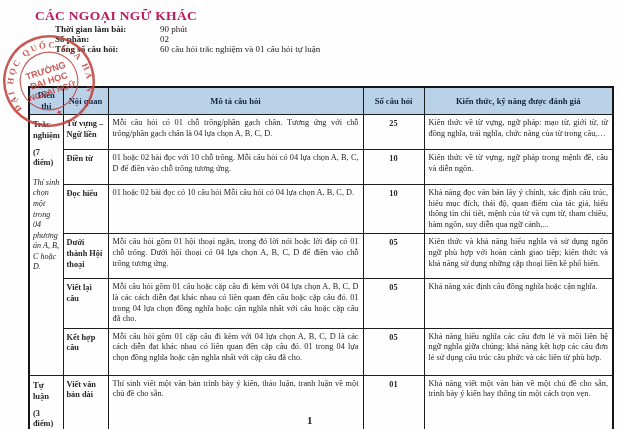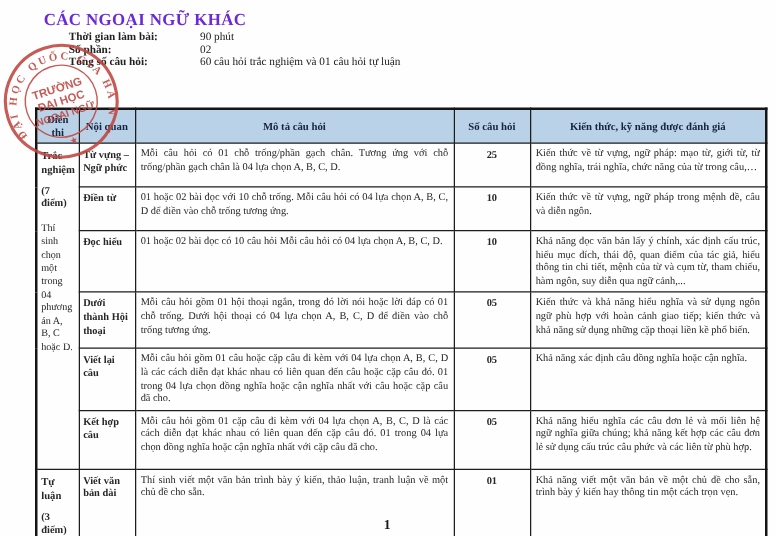--- a/index.html
+++ b/index.html
@@ -3,21 +3,21 @@
 <meta charset="utf-8">
 <style>
   html,body{margin:0;padding:0;background:#e9e9e9;}
   #page{
     position:relative;width:620px;height:429px;background:#fefefe;
     overflow:hidden;font-family:"Liberation Serif","DejaVu Serif",serif;color:#222;
   }
   
   .doc-title{
     position:absolute;left:35px;top:8px;font-size:13.5px;font-weight:bold;
-    letter-spacing:.3px;color:#6d28d9;
+    letter-spacing:.3px;color:#be185d;
   }
   .meta-row{position:absolute;left:55px;font-size:9px;white-space:nowrap;}
   .meta-row .lbl{font-weight:bold;display:inline-block;}
   .meta-row .val{position:absolute;left:105px;white-space:nowrap;font-weight:normal;}
   #meta-0{top:24px;}#meta-1{top:34px;}#meta-2{top:44px;}
   
   .stamp{
     position:absolute;left:1px;top:33px;width:96px;height:96px;
     transform:rotate(-18deg);opacity:.88;pointer-events:none;z-index:5;
   }
@@ -31,21 +31,21 @@
     background:#b9d2e8;color:#15233f;font-weight:bold;font-size:8.6px;
     text-align:center;vertical-align:middle;height:22px;padding:2px;
   }
   td{padding:3px 4px;}
   .content-cell{font-weight:bold;padding:4px 3px;}
   .desc-cell,.skills-cell{text-align:justify;}
   .count-cell{text-align:center;padding-top:4px;font-weight:bold;}
   .part-cell{padding:4px 3px;margin-top:30px;}
   .part-title{font-weight:bold;font-size:8.5px;}
   .part-points{font-weight:bold;margin-top:7px;}
-  .part-note{margin-top:9px;font-size:8.1px;line-height:1.3;}
+  .part-note{font-style:italic;margin-top:9px;font-size:8.1px;line-height:1.3;}
   tr.h35{height:35px;}tr.h45{height:45px;margin-left:24px;}tr.h47{height:47px;}
   
   .page-mark{position:absolute;left:307px;top:414px;font-size:11px;font-weight:bold;color:#1a1a1a;}
 </style>
 </head>
 <body>
 
 <div id="page">
 
   <div class="doc-title">CÁC NGOẠI NGỮ KHÁC</div>
@@ -96,21 +96,21 @@
           <th>Kiến thức, kỹ năng được đánh giá</th>
         </tr>
       </thead>
       <tbody>
         <tr class="h35">
           <td class="part-cell" rowspan="6">
             <div class="part-title">Trắc nghiệm</div>
             <div class="part-points">(7 điểm)</div>
             <div class="part-note">Thí sinh chọn một trong 04 phương án A, B, C hoặc D.</div>
           </td>
-          <td class="content-cell">Từ vựng – Ngữ phức</td>
+          <td class="content-cell">Từ vựng – Ngữ liền</td>
           <td class="desc-cell">Mỗi câu hỏi có 01 chỗ trống/phần gạch chân. Tương ứng với chỗ trống/phần gạch chân là 04 lựa chọn A, B, C, D.</td>
           <td class="count-cell">25</td>
           <td class="skills-cell">Kiến thức về từ vựng, ngữ pháp: mạo từ, giới từ, từ đồng nghĩa, trái nghĩa, chức năng của từ trong câu,…</td>
         </tr>
         <tr class="h35">
           <td class="content-cell">Điền từ</td>
           <td class="desc-cell">01 hoặc 02 bài đọc với 10 chỗ trống. Mỗi câu hỏi có 04 lựa chọn A, B, C, D để điền vào chỗ trống tương ứng.</td>
           <td class="count-cell">10</td>
           <td class="skills-cell">Kiến thức về từ vựng, ngữ pháp trong mệnh đề, câu và diễn ngôn.</td>
         </tr>

